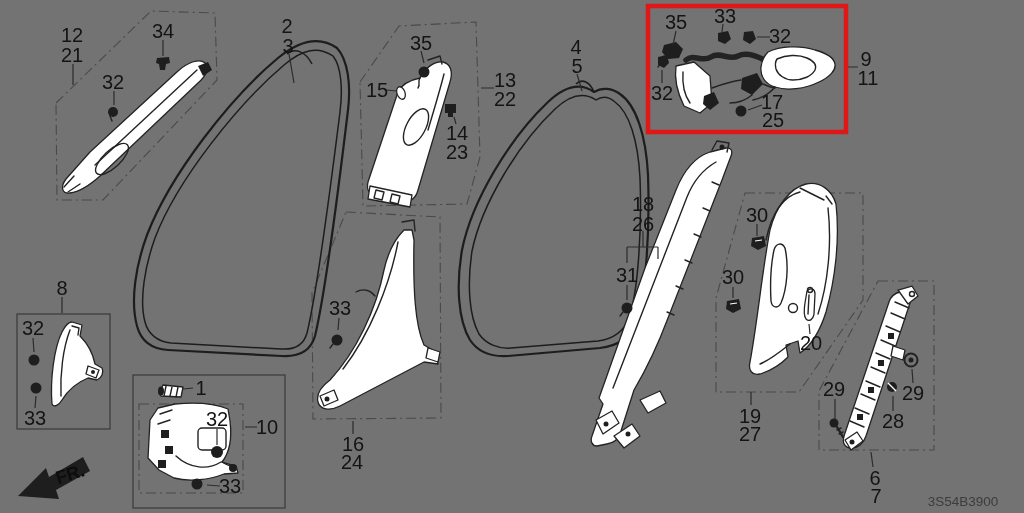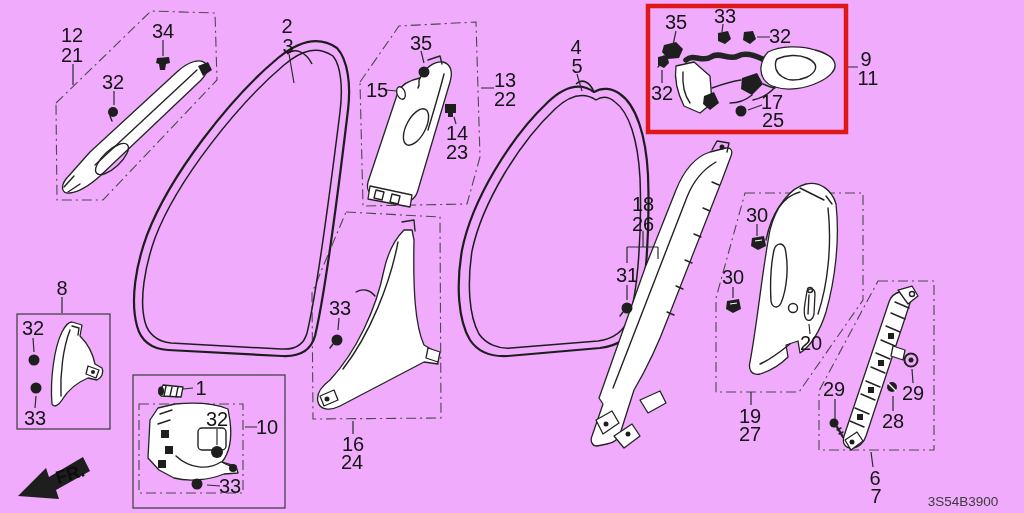--- a/index.html
+++ b/index.html
@@ -1,16 +1,16 @@
 <!DOCTYPE html>
 <html><head>
 <meta charset="utf-8">
 <style>
   html,body{margin:0;padding:0;background:#ffffff;}
-  .stage{position:relative;width:1024px;height:513px;background:#f0abfc;overflow:hidden;
+  .stage{position:relative;width:1024px;height:513px;background:#737373;overflow:hidden;
          font-family:"Liberation Sans",sans-serif;}
   svg{display:block;}
   .art{stroke:#232323;stroke-width:1.4;fill:none;stroke-linejoin:round;stroke-linecap:round;}
   .artfill{stroke:#232323;stroke-width:1.3;fill:#ffffff;stroke-linejoin:round;}
   .dark{fill:#1e1e1e;stroke:none;}
   .seal{stroke:#1d1d1d;stroke-width:2.2;fill:none;stroke-linejoin:round;}
   .sealin{stroke:#1d1d1d;stroke-width:1.5;fill:none;stroke-linejoin:round;}
   .boxsolid{fill:none;stroke:#3a3a3a;stroke-width:1.2;}
   .boxdash{fill:none;stroke:#4a4a4a;stroke-width:1.1;stroke-dasharray:10 4 2 4;}
   .leader{stroke:#2c2c2c;stroke-width:1.2;fill:none;}

